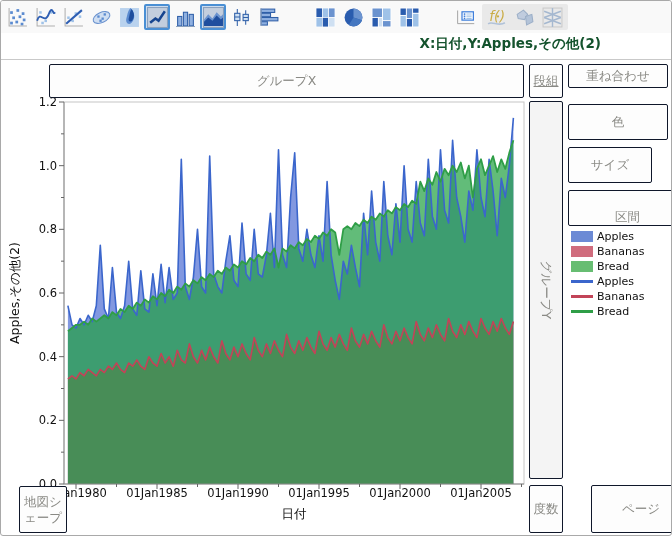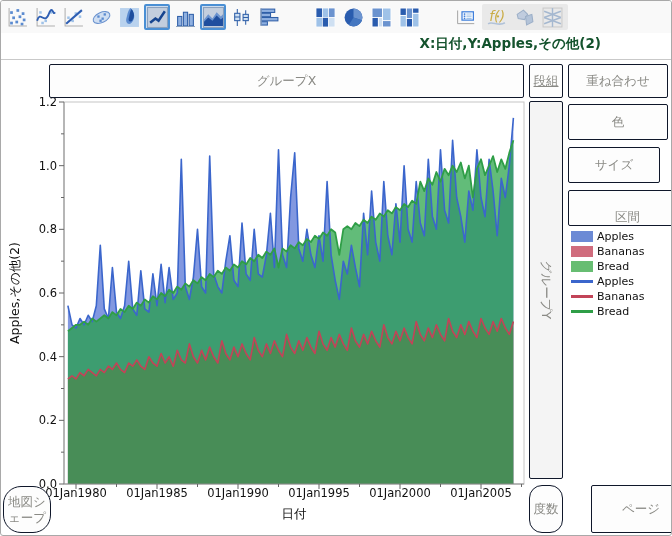--- a/index.html
+++ b/index.html
@@ -287,42 +287,42 @@
 
   <div class="abs graph-title">X:日付,Y:Apples,その他(2)</div>
   <div class="abs title-sep"></div>
 
   <div class="abs zone" style="left:48px;top:63px;width:475px;height:34px;">
       <span>グループX</span>
     </div>
   <div class="abs zone" style="left:528px;top:63px;width:34px;height:34px;text-decoration:underline;">
       <span>段組</span>
     </div>
-  <div class="abs zone" style="left:567px;top:63px;width:100px;height:34px;">
+  <div class="abs zone" style="left:567px;top:63px;width:100px;height:24px;">
       <span>重ね合わせ</span>
     </div>
 
   <div class="abs zone" style="left:567px;top:103px;width:100px;height:36px;">
       <span>色</span>
     </div>
-  <div class="abs zone" style="left:567px;top:146px;width:92px;height:36px;">
+  <div class="abs zone" style="left:567px;top:146px;width:84px;height:36px;">
       <span>サイズ</span>
     </div>
   <div class="abs zone" style="left:567px;top:189px;width:119px;height:36px;align-items:flex-end;">
       <span>区間</span>
     </div>
 
   <div class="abs zone grayed" style="left:528px;top:100px;width:34px;height:378px;">
       <span class="vtext">グループY</span>
     </div>
 
-  <div class="abs zone" style="left:2px;top:485px;width:48px;height:47px;padding:17px 2px;border-radius:18px;">
+  <div class="abs zone" style="left:18px;top:485px;width:48px;height:47px;padding:17px 2px;">
       <span>地図シェープ</span>
     </div>
-  <div class="abs zone" style="left:528px;top:484px;width:34px;height:48px;border-radius:13px;">
+  <div class="abs zone" style="left:528px;top:484px;width:34px;height:48px;">
       <span>度数</span>
     </div>
   <div class="abs zone" style="left:590px;top:484px;width:100px;height:48px;">
       <span>ページ</span>
     </div>
 
   <div class="abs legend" id="legend">
       <div class="legend-row">
         <span class="legend-swatch" style="background: rgb(108, 138, 213);"></span>
         <span class="legend-label">Apples</span>

